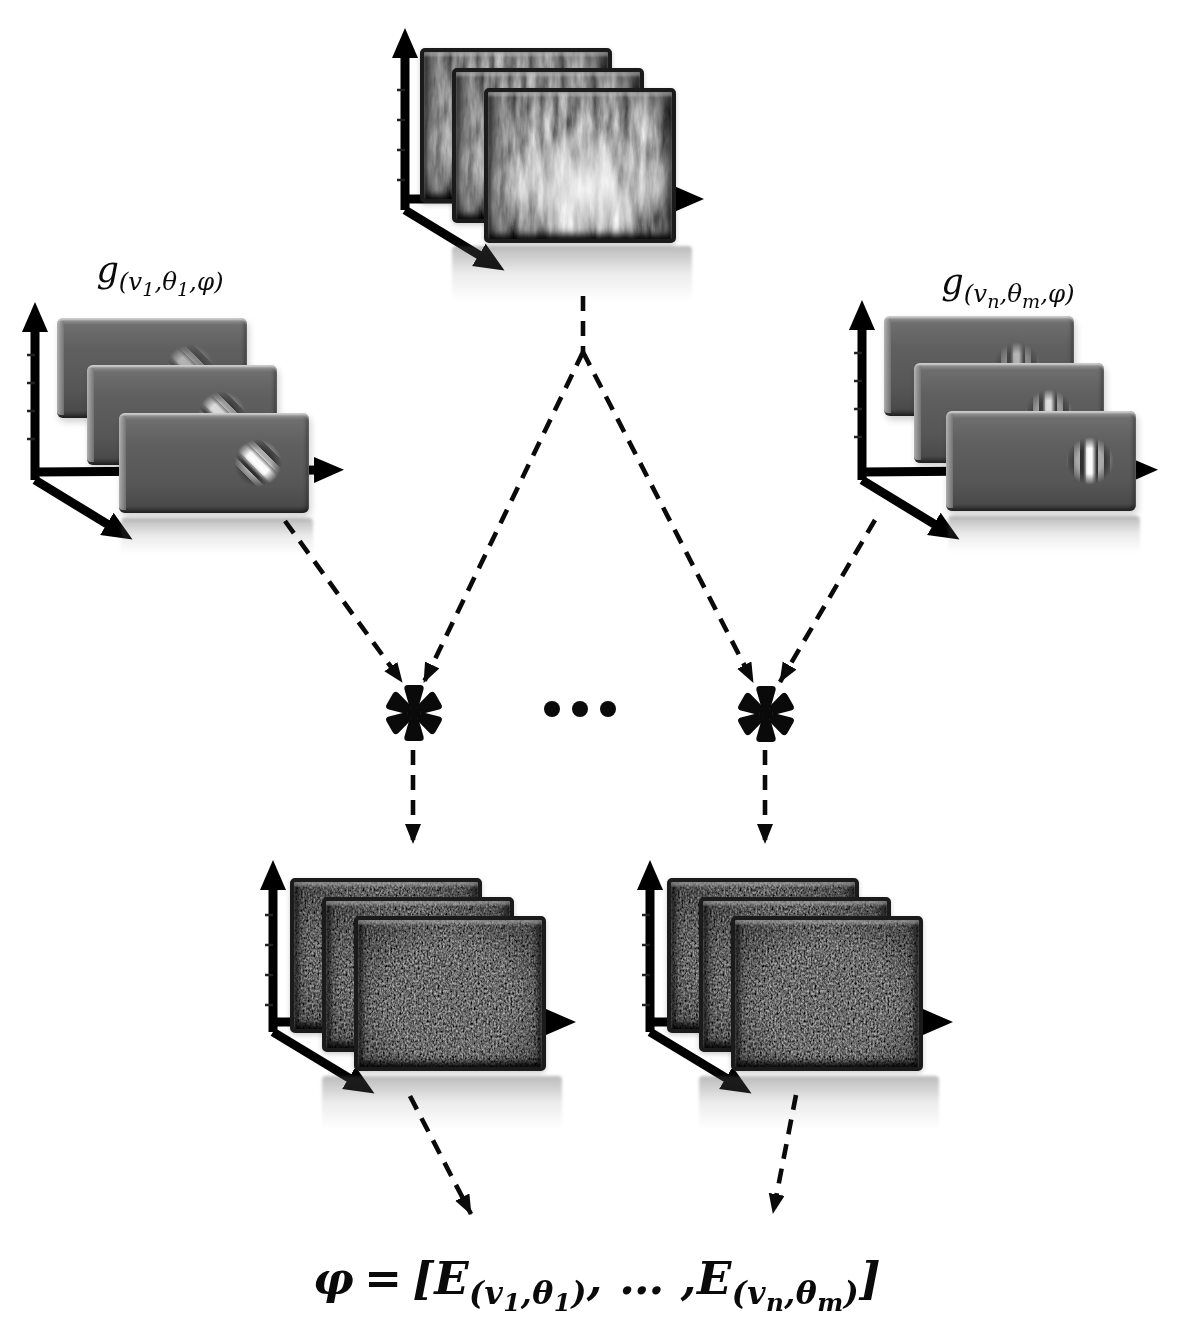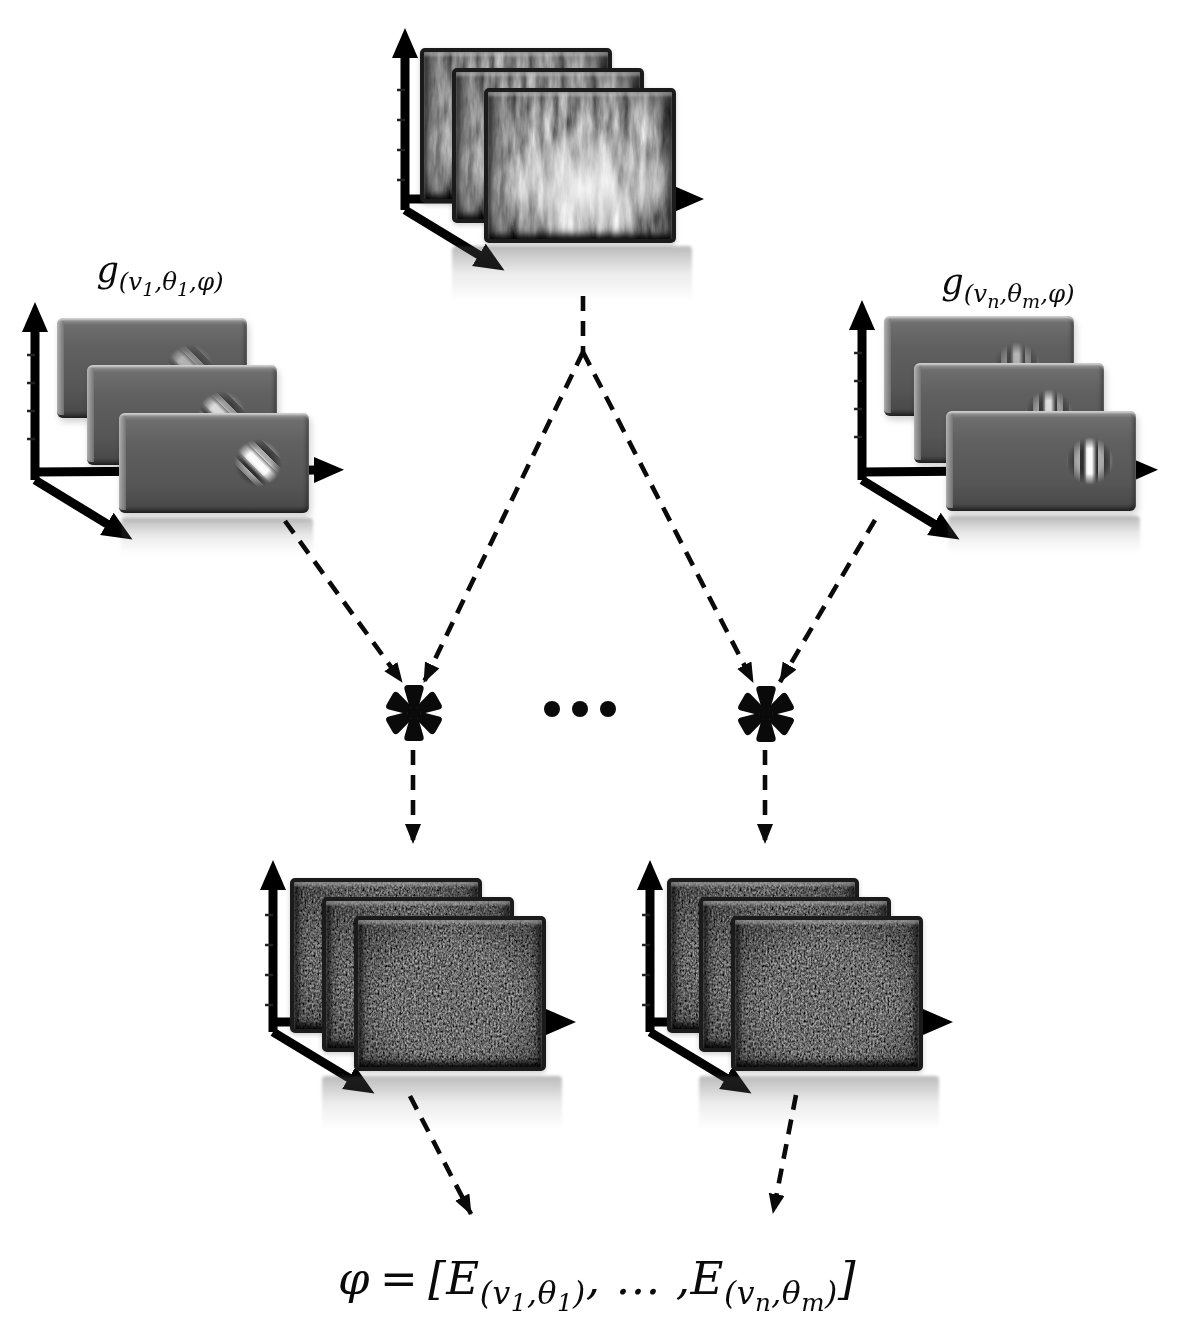--- a/index.html
+++ b/index.html
@@ -46,21 +46,21 @@
   
   .refl{position:absolute;z-index:2;border-radius:4px;filter:blur(1.5px);
         background:linear-gradient(180deg, rgba(75,75,75,.38), rgba(130,130,130,.16) 45%, rgba(255,255,255,0) 92%);}
 
   
   .math{font-family:"DejaVu Serif", serif;font-style:italic;color:#0a0a0a;}
   .filter-label{position:absolute;text-align:center;font-size:35px;z-index:4;white-space:nowrap;}
   .filter-label sub, .formula sub{font-size:.70em;line-height:0;}
   .filter-label sub sub, .formula sub sub{font-size:.78em;}
   .formula{position:absolute;left:0;width:100%;top:1252px;text-align:center;font-size:45px;z-index:4;
-           letter-spacing:.5px;}
+           letter-spacing:.5px;font-weight:bold;}
   .formula .gap{display:inline-block;width:10px;}
 </style>
 </head>
 <body>
 
 <div class="canvas">
 
   <svg id="axes-layer" class="layer">
     <defs>
       <marker id="axhead" markerUnits="userSpaceOnUse" markerWidth="31" markerHeight="27" refX="6" refY="13" orient="auto">

